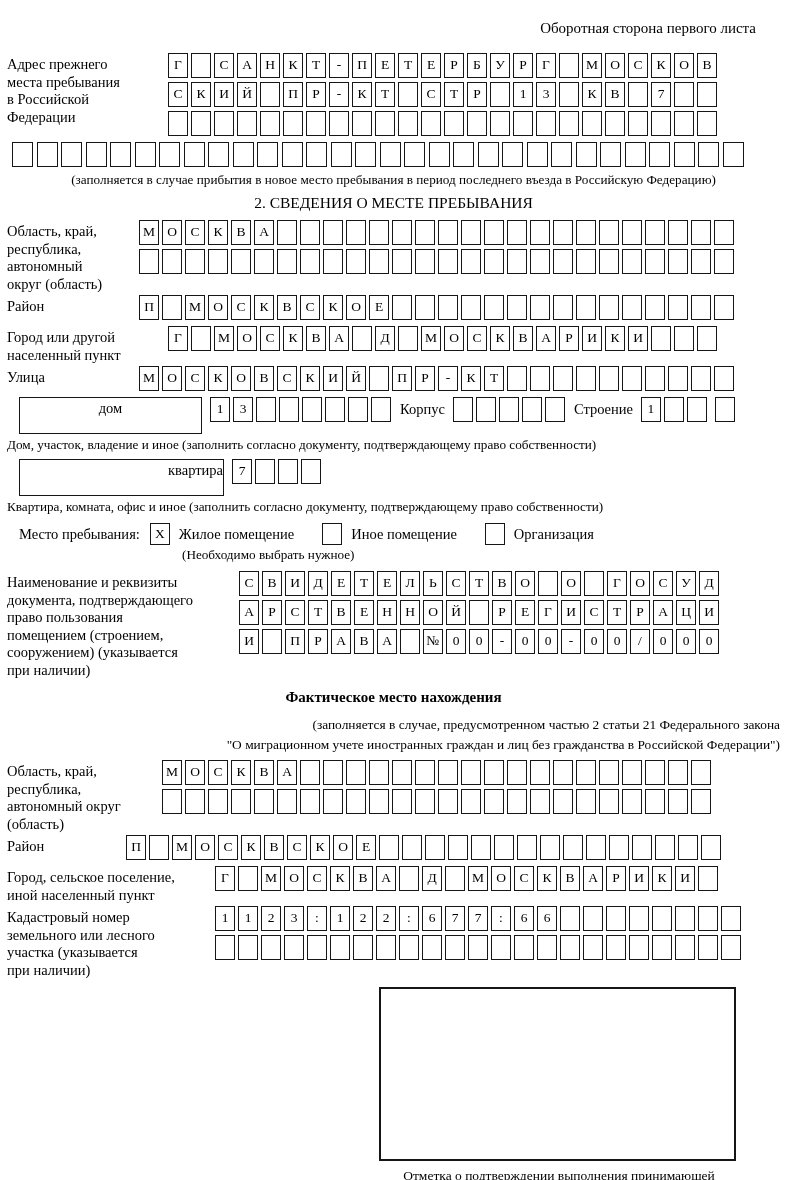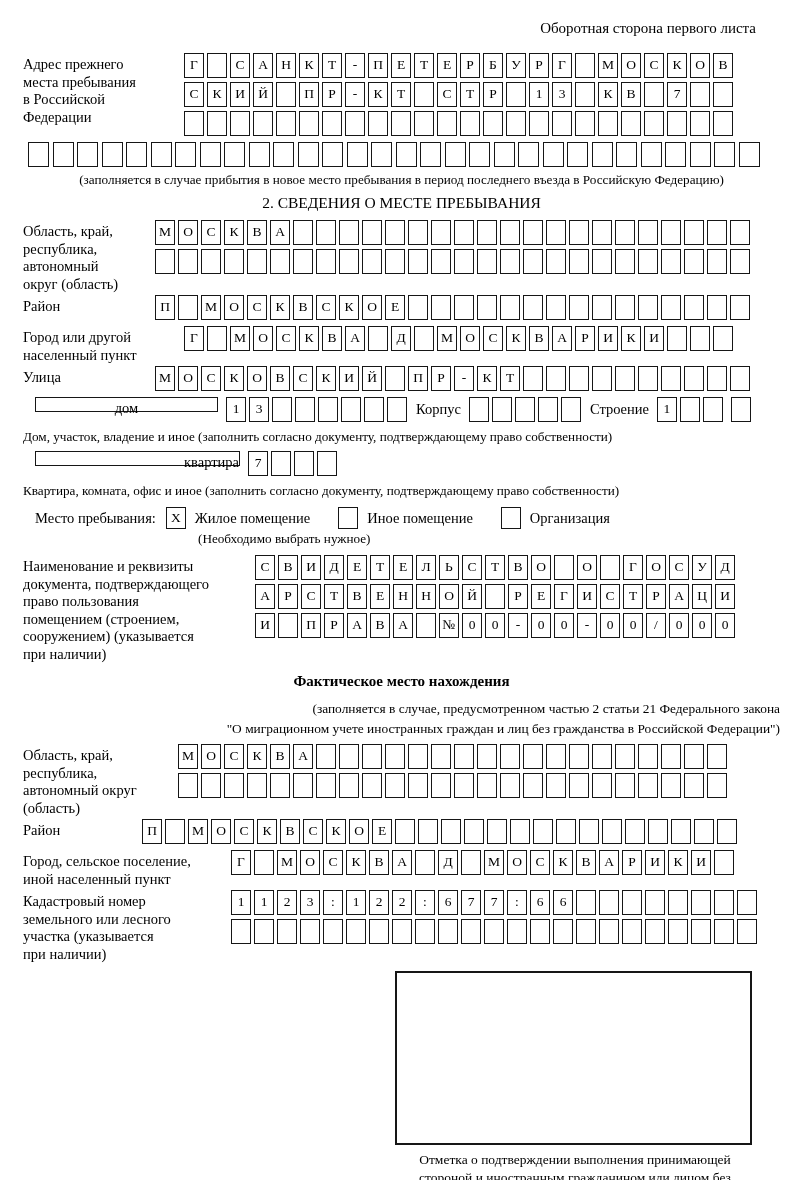--- a/index.html
+++ b/index.html
@@ -1,41 +1,41 @@
 <!DOCTYPE html>
 <html><head>
 <meta charset="utf-8">
 <style>
   html,body{margin:0;padding:0;background:#fff;}
   .page{
     position:relative;width:800px;height:1180px;overflow:hidden;
     background:#fff;color:#000;
     font-family:"Liberation Serif","DejaVu Serif",serif;
     font-size:14px;box-sizing:border-box;
-    padding:20px 20px 0 23px;
+    padding:20px 20px 0 7px;
   }
   .header-note{text-align:right;padding-right:24px;font-size:15px;margin-bottom:16px;}
   .field{display:flex;align-items:flex-start;margin-bottom:2px;}
   .flabel{font-size:14.5px;line-height:17.5px;padding-top:3px;flex-shrink:0;}
   .w161{width:161px;} .w132{width:132px;} .w232{width:232px;}
   .w155{width:155px;} .w119{width:119px;} .w208{width:208px;}
   .cellrow{display:flex;margin-bottom:4px;}
   .cell{
     flex:0 0 20px;width:20px;height:25px;box-sizing:border-box;
     border:1.8px solid #161616;margin-right:3px;
     text-align:center;font-size:13.5px;line-height:21px;overflow:hidden;
   }
   .fullrow{margin-left:5px;}
   .fullrow .cell{flex:0 0 21px;width:21px;margin-right:3.5px;}
   .caption{font-size:13.2px;line-height:17px;}
   .center{text-align:center;}
   .sec-title{text-align:center;font-weight:normal;font-size:15.5px;margin:4px 0 8px 0;}
   .inline-row{display:flex;align-items:flex-start;margin-bottom:2px;margin-left:12px;}
   .typebox{
-    box-sizing:border-box;border:1.8px solid #161616;height:15px;
+    box-sizing:border-box;border:1.8px solid #161616;height:37px;
     text-align:center;font-size:14.5px;line-height:21px;margin-right:8px;
   }
   .tb183{width:183px;} .tb205{width:205px;text-align:right;}
   .inline-label{font-size:14.5px;line-height:25px;margin:0 8px 0 6px;white-space:nowrap;}
   .gapL{margin-left:5px;}
   .stay-row{display:flex;align-items:center;margin:8px 0 2px 12px;}
   .stay-label{font-size:14.5px;margin-right:10px;}
   .chk{
     flex:0 0 20px;width:20px;height:22px;box-sizing:border-box;
     border:1.8px solid #161616;text-align:center;font-size:13.5px;line-height:19px;

